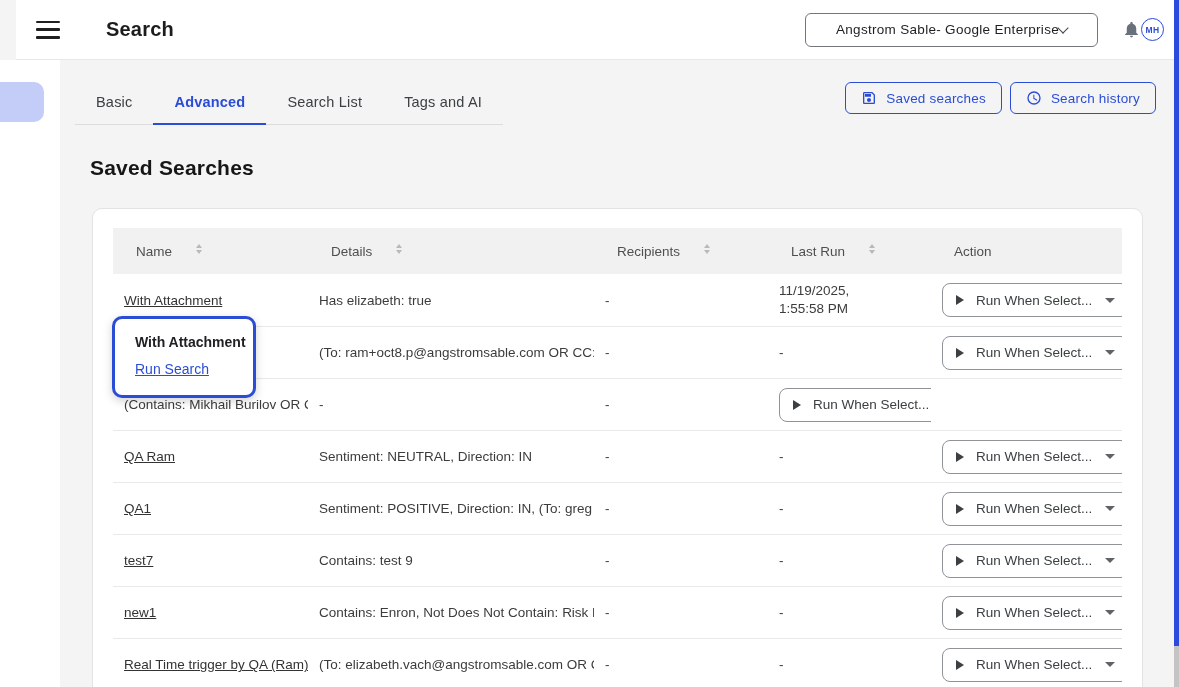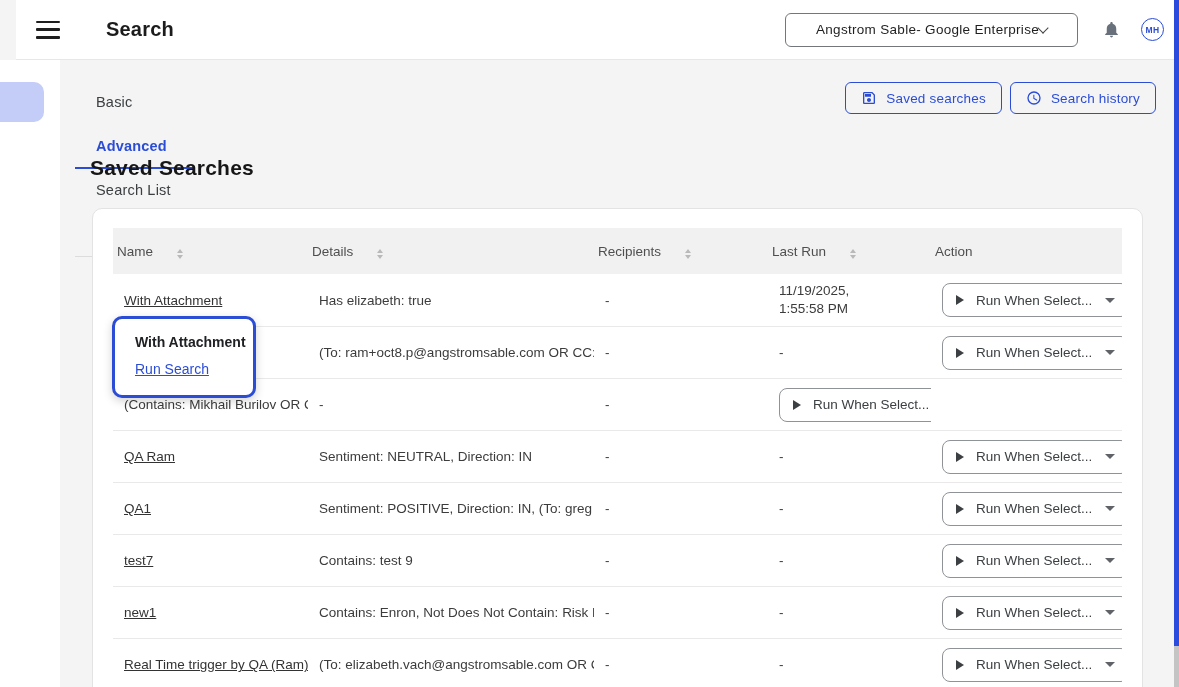--- a/index.html
+++ b/index.html
@@ -22,35 +22,35 @@
   .app-title { margin-left:46px; font-size:20px; font-weight:bold; color:#1c1c1c; letter-spacing:.2px; }
   .topbar-right { margin-left:auto; display:flex; align-items:center; margin-right:18px; }
   .org-select {
     height:34px; min-width:293px; border:1px solid #73777c; border-radius:6px; background:#fff;
     display:flex; align-items:center; justify-content:center; 
     font-size:13.5px; color:#1f1f1f; padding:0 14px; cursor:pointer; letter-spacing:.3px;
   }
   .chev { width:8px; height:8px; border-right:1.8px solid #444; border-bottom:1.8px solid #444; transform:rotate(45deg); margin-top:-4px; }
   .bell { margin-left:24px; cursor:pointer; display:flex; }
   .avatar {
-    margin-left:20px; width:23px; height:23px; border-radius:50%;
+    width:23px; height:23px; border-radius:50%;
     border:1.6px solid #2b4dd6; color:#2b4dd6; font-size:8.5px; font-weight:bold;
     display:flex; align-items:center; justify-content:center; background:#fff; cursor:pointer; letter-spacing:.3px;
   }
   .profile-chev { margin-left:12px; cursor:pointer; }
   .profile-chev .chev { border-color:#333; }
 
   
   .left-rail { position:absolute; top:60px; left:0; width:60px; height:627px; background:#ffffff; }
   .rail-pill { position:absolute; top:22px; left:-18px; width:62px; height:40px; background:#c4ccf8; border-radius:10px; }
 
   
   .main { position:absolute; top:60px; left:60px; width:1114px; height:627px; background:#f4f4f4; }
 
-  .tabs-row { position:absolute; top:20px; left:15px; display:flex; border-bottom:1px solid #dcdcdc;flex-direction:column; }
+  .tabs-row { position:absolute; top:20px; left:15px; display:flex; border-bottom:1px solid #dcdcdc; }
   .tab { padding:14px 21px; font-size:14.5px; color:#3c4043; cursor:pointer; position:relative; letter-spacing:.2px; }
   .tab.active { color:#2b4dd6; font-weight:bold; }
   .tab.active::after { content:""; position:absolute; left:0; right:0; bottom:-1px; height:2.5px; background:#2b4dd6; }
 
   .top-actions { position:absolute; top:22px; right:18px; display:flex; gap:8px; }
   .outline-btn {
     height:32px; border:1px solid #2b4dd6; border-radius:6px; background:transparent;
     color:#2b4dd6; font-size:13.5px; font-family:inherit; display:flex; align-items:center; gap:9px;
     padding:0 15px; cursor:pointer; letter-spacing:.2px;
   }
@@ -61,21 +61,21 @@
   
   .card {
     position:absolute; top:148px; left:32px; width:1051px; height:540px;
     background:#ffffff; border:1px solid #e3e3e3; border-radius:10px; padding:19px 20px;
   }
   .thead {
     display:grid; grid-template-columns:195px 286px 174px 163px 1fr;
     background:#f1f1f1; height:46px; align-items:center;
     font-size:13.5px; color:#4f4f4f;
   }
-  .thead .th { padding-left:4px; display:flex; align-items:flex-end; gap:24px; }
+  .thead .th { padding-left:23px; display:flex; align-items:flex-start; gap:24px; }
   .sort { display:flex; flex-direction:column; gap:2px; cursor:pointer; }
   .sort i { width:0; height:0; border-left:3.5px solid transparent; border-right:3.5px solid transparent; }
   .sort .up { border-bottom:4.5px solid #b9b9b9; }
   .sort .dn { border-top:4.5px solid #b9b9b9; }
 
   .trow {
     display:grid; grid-template-columns:195px 286px 174px 163px 1fr;
     min-height:52px; align-items:center; border-bottom:1px solid #e9e9e9;
     font-size:13.5px; color:#3c3c3c;
   }

